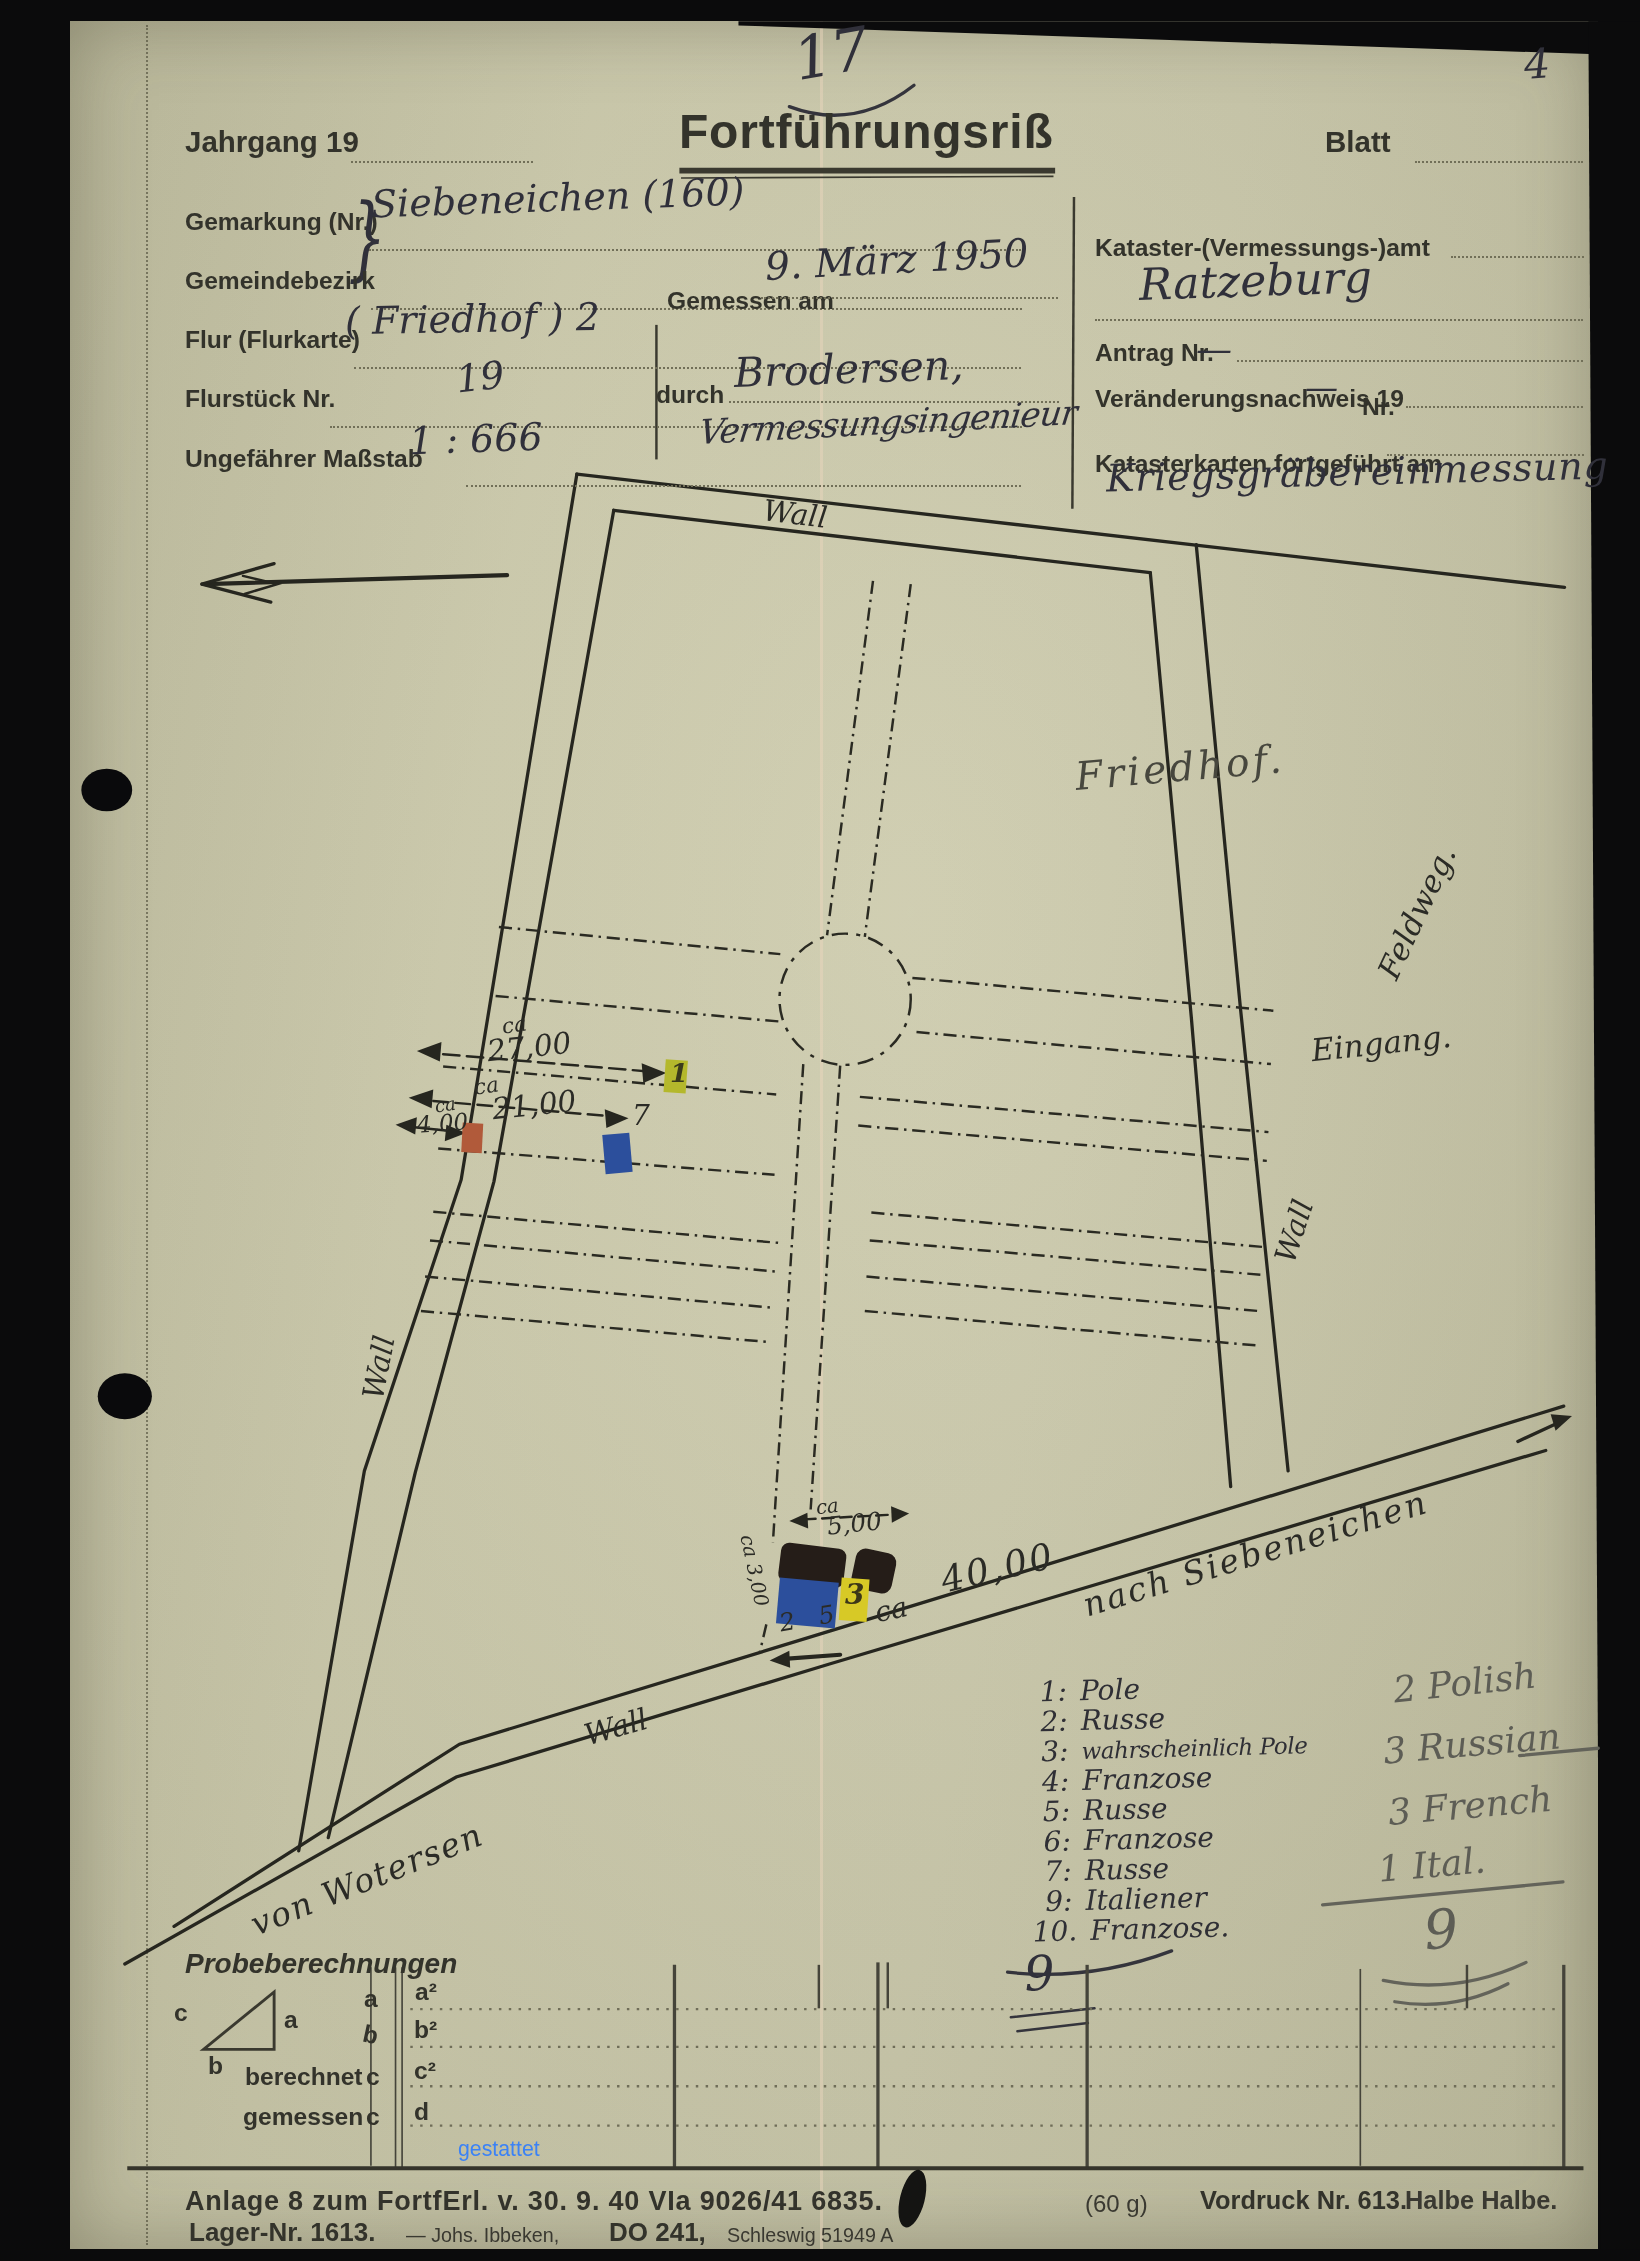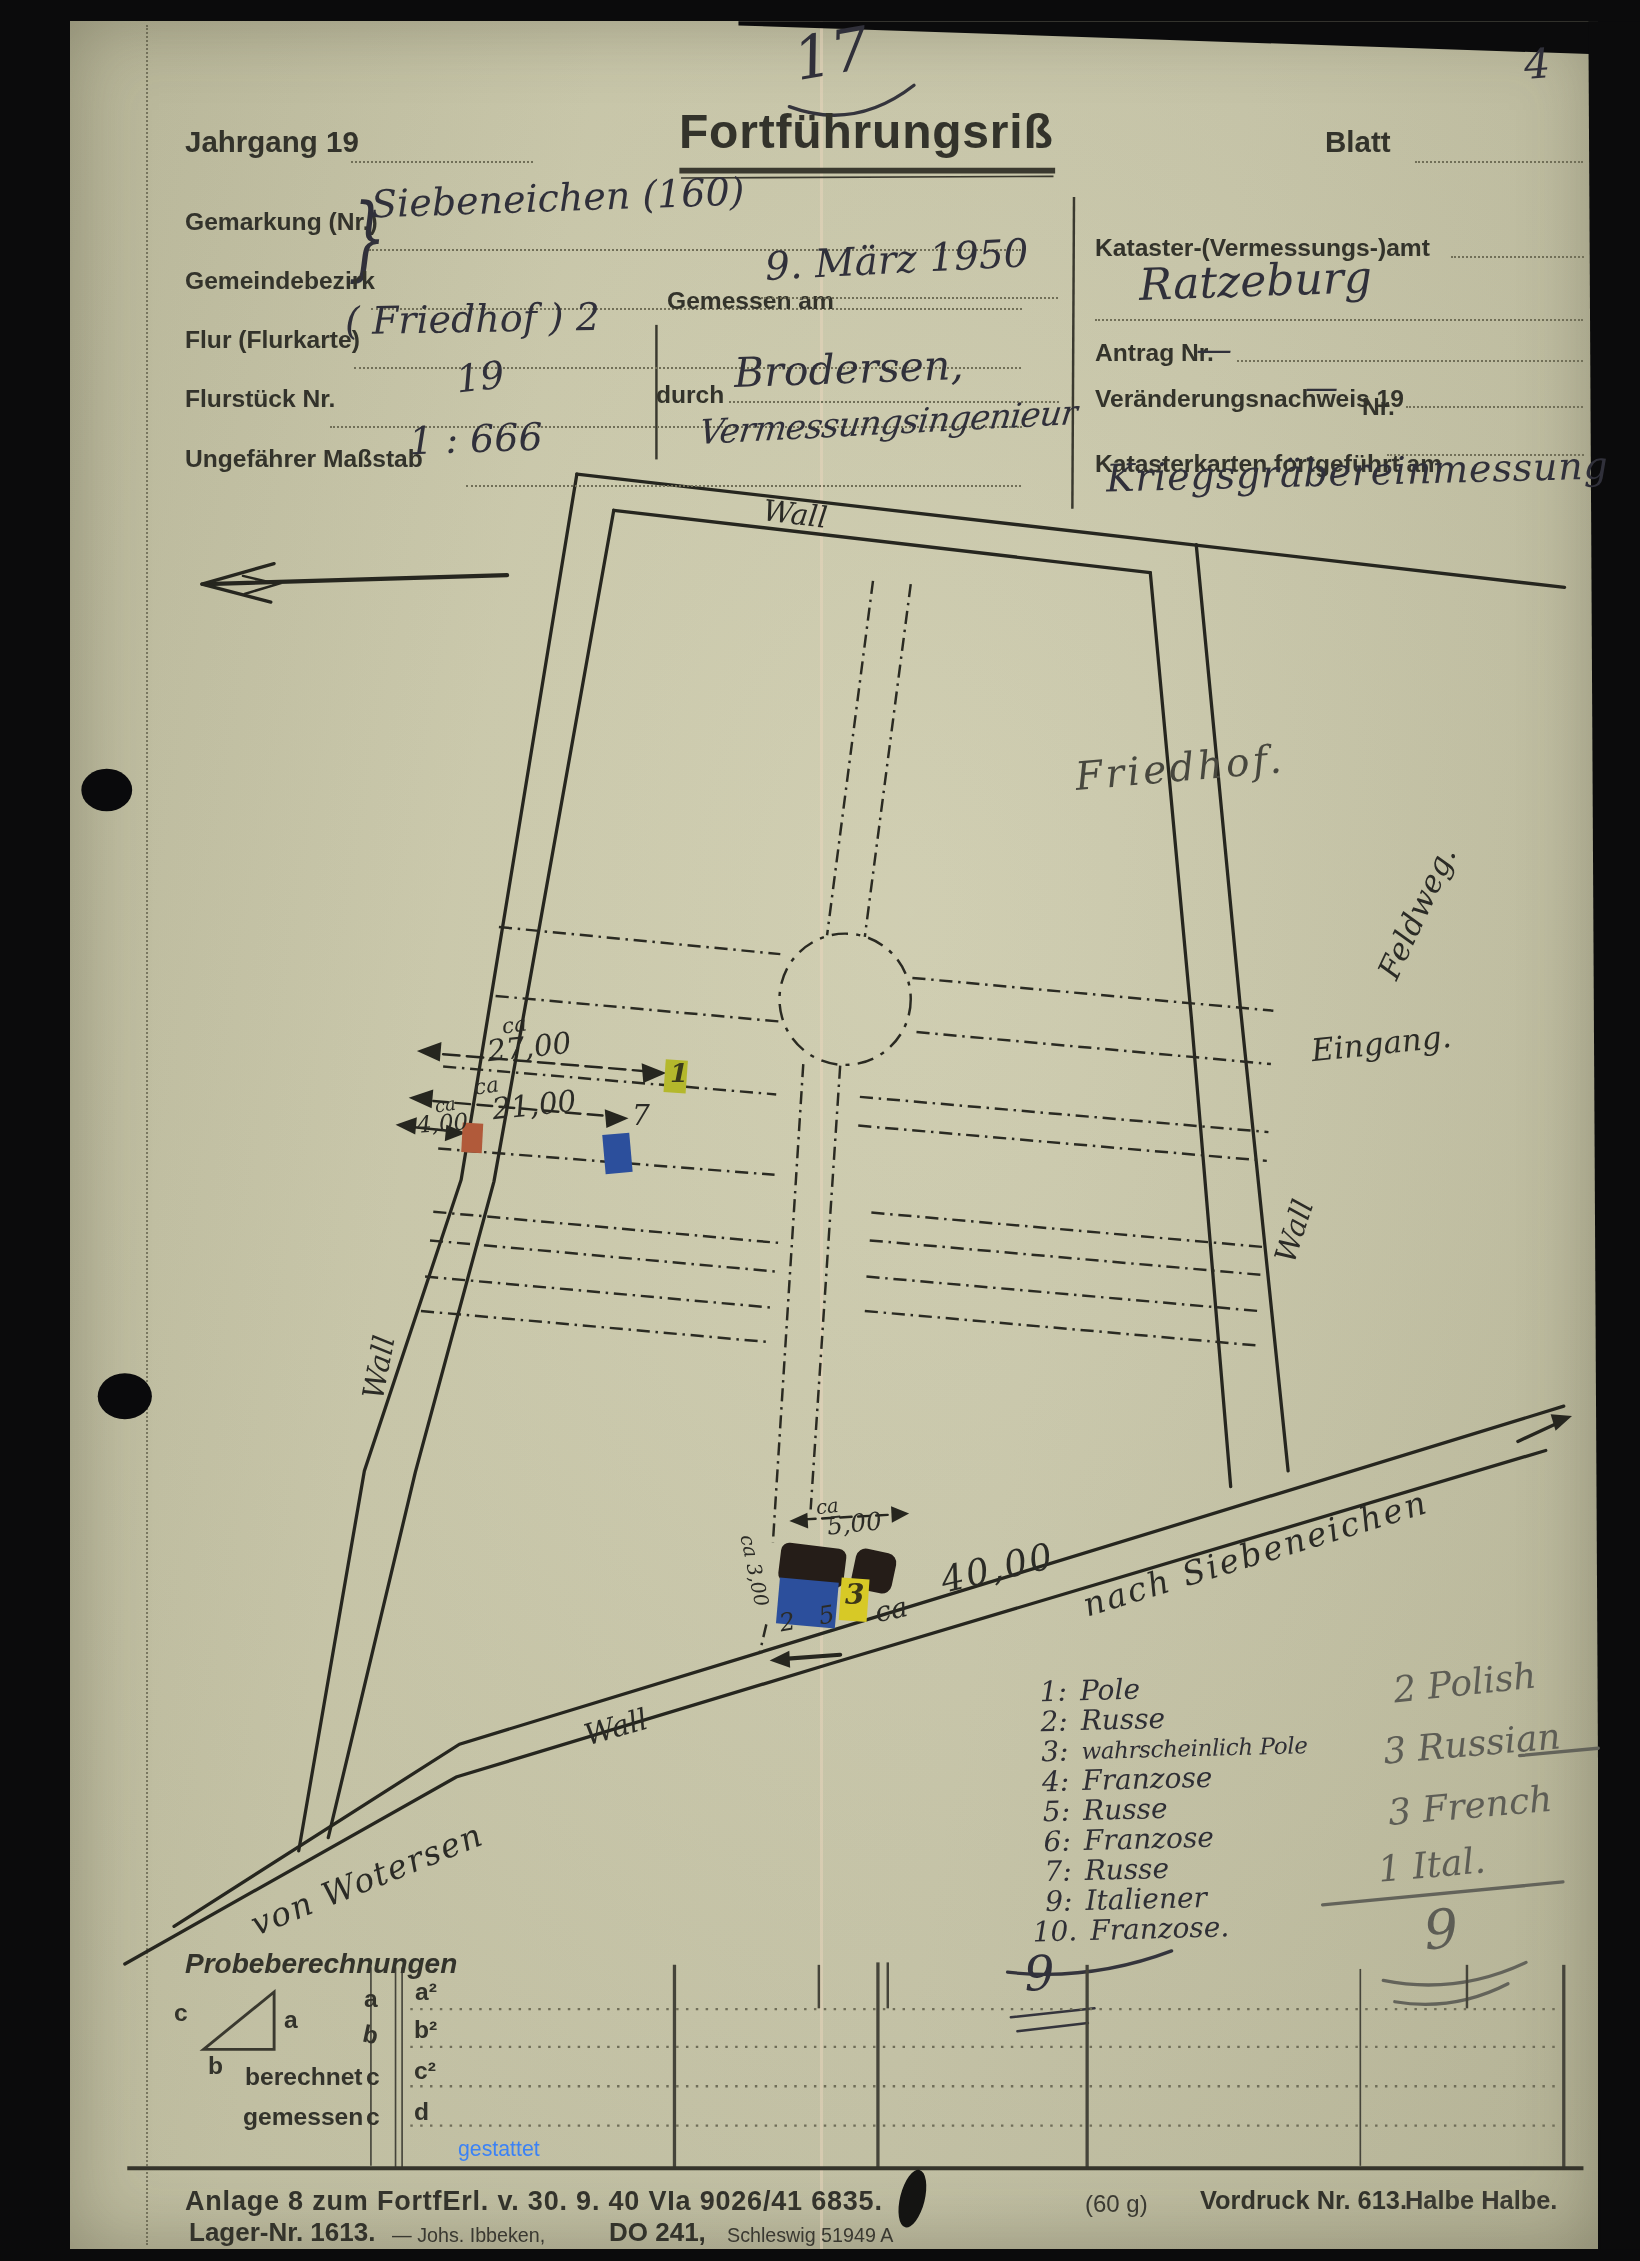--- a/index.html
+++ b/index.html
@@ -292,18 +292,18 @@
 <div class="t print" style="left:366px;top:2104px;font-size:24.6px;">c</div>
 <div class="t print" style="left:415px;top:1979px;font-size:24.6px;">a²</div>
 <div class="t print" style="left:414px;top:2017px;font-size:24.6px;">b²</div>
 <div class="t print" style="left:414px;top:2058px;font-size:24.6px;">c²</div>
 <div class="t print" style="left:414px;top:2099px;font-size:24.6px;">d</div>
 <div class="t print" style="left:410px;top:2138px;font-size:21.3px;font-weight:normal;color:#3b82f6;margin-left:48px;">gestattet</div>
 
 <div class="t print" style="left:185px;top:2187px;font-size:27px;letter-spacing:0.8px;">Anlage 8 zum FortfErl. v. 30. 9. 40 VIa 9026/41 6835.</div>
 <div class="t" style="left:1085px;top:2191px;font-size:24px;color:#3a3931;">(60 g)</div>
 <div class="t print" style="left:189px;top:2219px;font-size:26px;">Lager-Nr. 1613.</div>
-<div class="t" style="left:392px;top:2225px;font-size:19.7px;color:#3a3931;">— Johs. Ibbeken,</div>
+<div class="t" style="left:406px;top:2225px;font-size:19.7px;color:#3a3931;">— Johs. Ibbeken,</div>
 <div class="t print" style="left:609px;top:2219px;font-size:26px;">DO 241,</div>
 <div class="t" style="left:727px;top:2225px;font-size:19.7px;color:#3a3931;">Schleswig 51949 A</div>
 <div class="t print" style="left:1200px;top:2187px;font-size:25.4px;">Vordruck Nr. 613.</div>
 <div class="t" style="left:1405px;top:2187px;font-size:25.4px;color:#3a3931;font-weight:bold;">Halbe Halbe.</div>
 
 
 </body></html>

